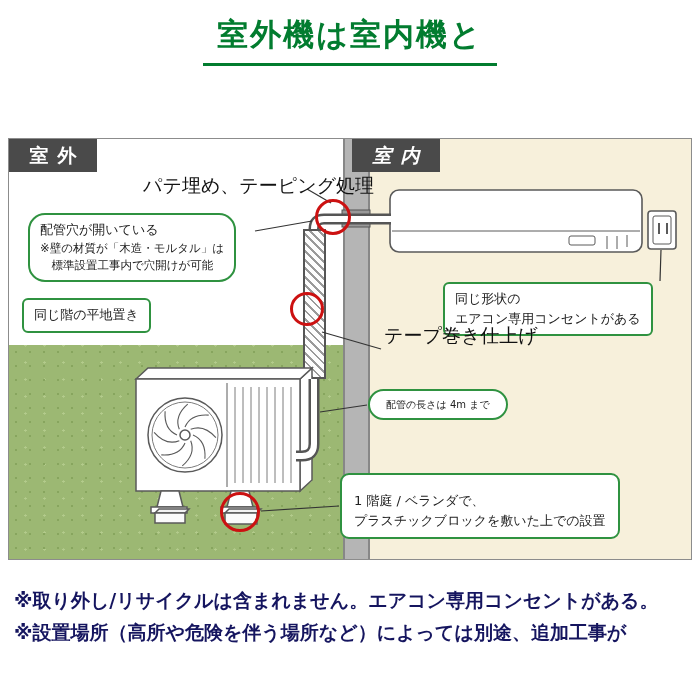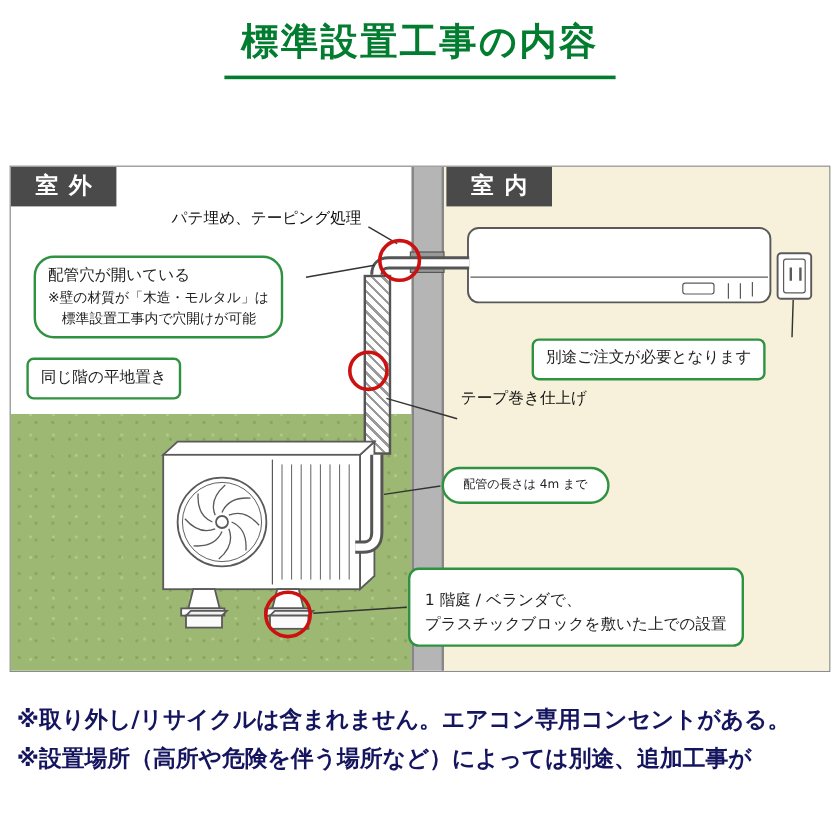--- a/index.html
+++ b/index.html
@@ -50,30 +50,30 @@
   .drawing { position:absolute; left:0; top:0; }
 
   
   .zone-label {
     position:absolute; top:0; width:88px; height:33px;
     background:#4a4a4a; color:#fff;
     font-size:19px; font-weight:bold; line-height:33px;
     text-align:center; letter-spacing:9px; text-indent:9px;
   }
   .zone-outdoor { left:0; }
-  .zone-indoor  { left:363px; }
+  .zone-indoor  { left:343px;font-style:italic; }
 
   
   .red-circle { position:absolute; border:3px solid #cc1111; border-radius:50%; background:transparent; }
   .rc1 { left:306px; top:60px;  width:36px; height:36px; }
   .rc2 { left:281px; top:153px; width:34px; height:34px; }
   .rc3 { left:211px; top:353px; width:40px; height:40px; }
 
   
-  .plain-label { position:absolute; font-size:13px; color:#111; white-space:nowrap; }
+  .plain-label { position:absolute; font-size:19px; color:#111; white-space:nowrap; }
   .lbl-putty { left:134px; top:34px; }
   .lbl-tape  { left:375px; top:184px; }
 
   .callout {
     position:absolute; background:#fff;
     border:2px solid #2f9240; border-radius:6px;
     padding:5px 10px 6px 10px;
     font-size:13px; color:#222; line-height:1.5;
     white-space:nowrap;
   }
@@ -88,21 +88,21 @@
   
   .notes {
     position:absolute; left:14px; top:585px; width:676px;
     color:#15155f; font-weight:bold; font-size:19px; line-height:1.68;
   }
 </style>
 </head>
 <body>
 
 <div class="title-wrap">
-  <span>標準設置工事の内容</span>
+  <span>室外機は室内機と</span>
 </div>
 
 <div class="diagram">
 
   <div class="indoor-bg"></div>
   <div class="grass"></div>
   <div class="wall"></div>
   <div class="taped-pipe"></div>
 
   <svg class="drawing" width="684" height="422" viewBox="0 0 684 422">
@@ -166,21 +166,22 @@
     <div class="c-main">配管穴が開いている</div>
     <div class="c-sub">※壁の材質が「木造・モルタル」は</div>
     <div class="c-sub indent">標準設置工事内で穴開けが可能</div>
   </div>
 
   <div class="callout box-outdoor">
     <div>同じ階の平地置き</div>
   </div>
 
   <div class="callout box-outlet">
-    <div>別途ご注文が必要となります</div>
+    <div>同じ形状の</div>
+    <div>エアコン専用コンセントがある</div>
   </div>
 
   <div class="plain-label lbl-tape">テープ巻き仕上げ</div>
 
   <div class="callout box-length">配管の長さは 4m まで</div>
 
   <div class="callout box-block">
     <div>1 階庭 / ベランダで、</div>
     <div>プラスチックブロックを敷いた上での設置</div>
   </div>

